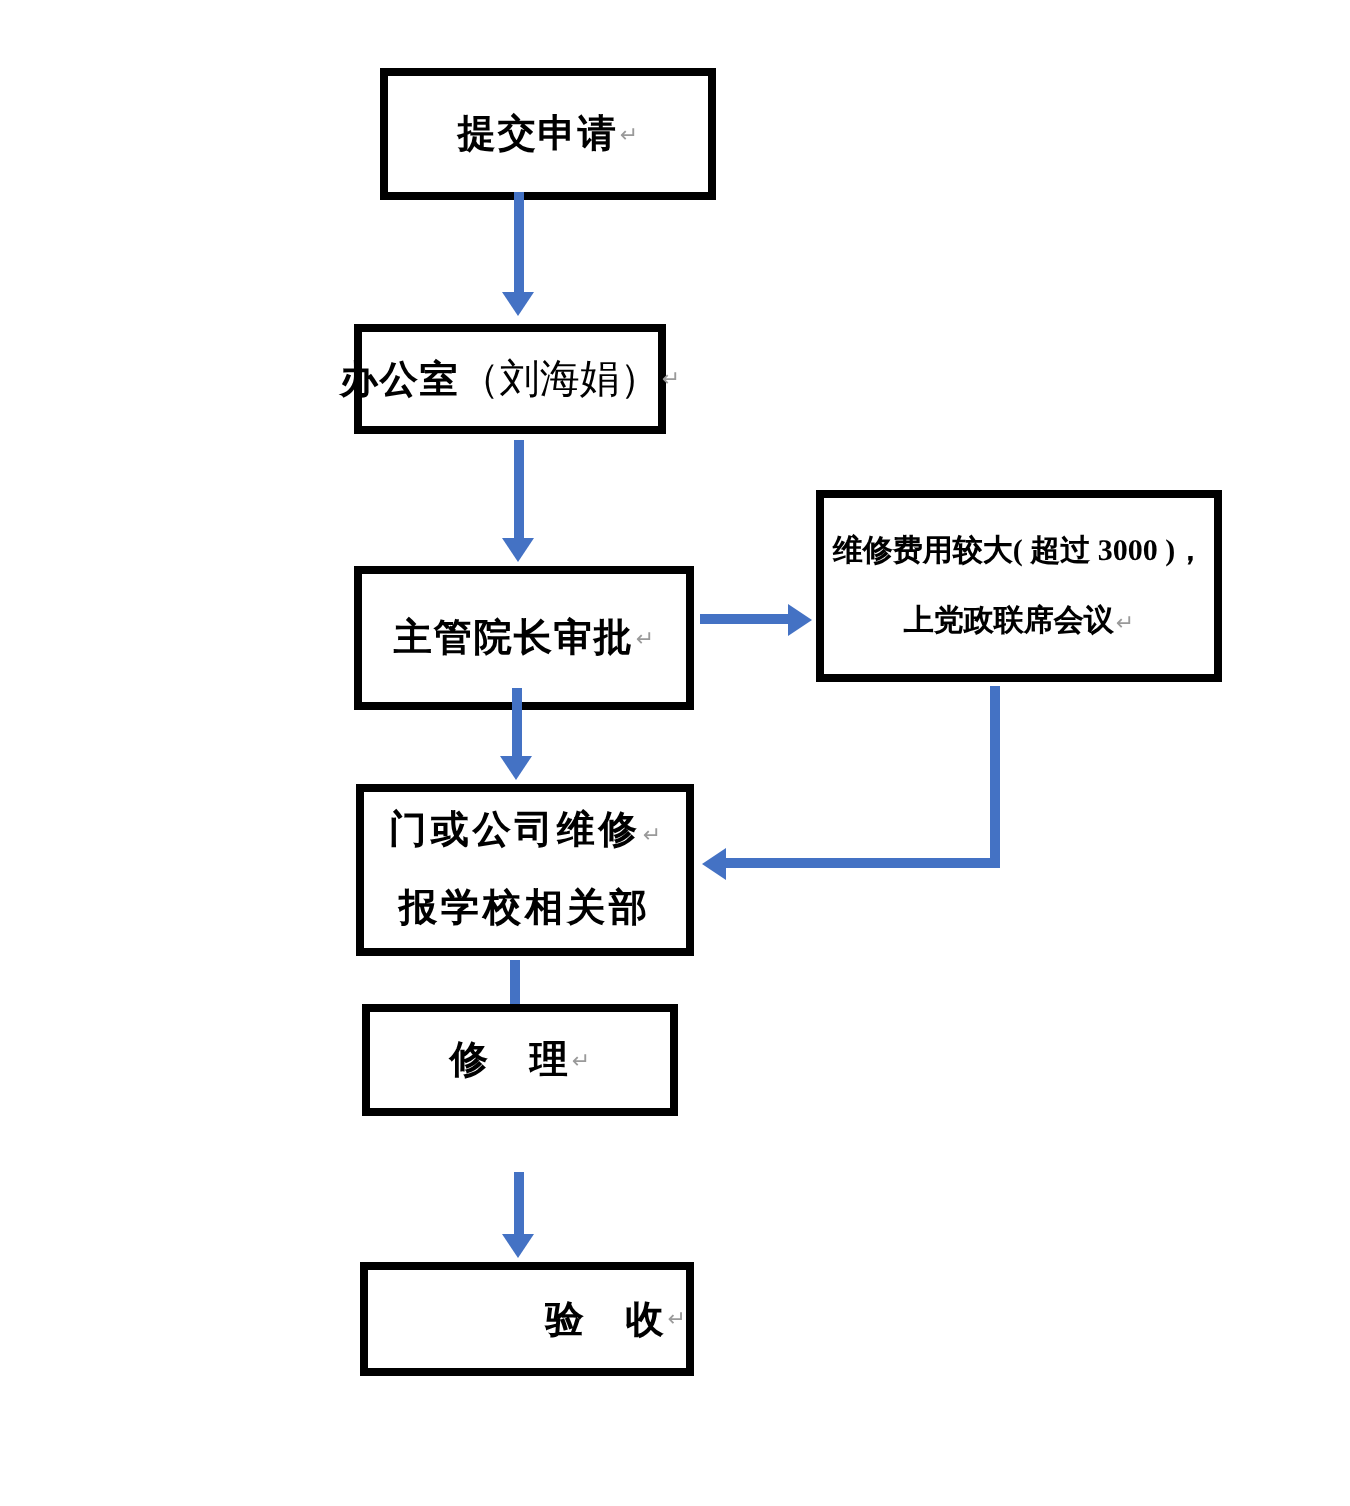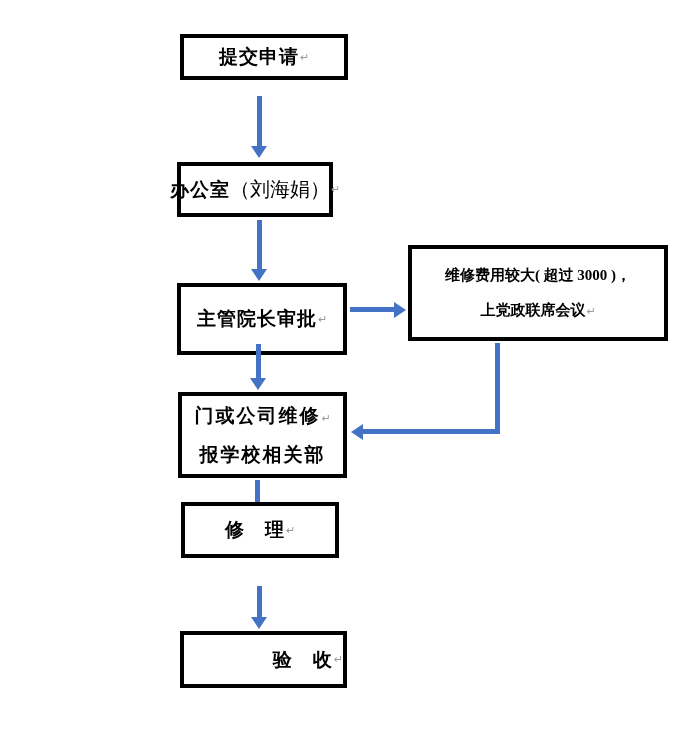--- a/index.html
+++ b/index.html
@@ -87,24 +87,24 @@
   }
   .head-left {
     position: absolute;
     width: 0; height: 0;
     border-top: 8px solid transparent;
     border-bottom: 8px solid transparent;
     border-right: 12px solid var(--color-arrow, #4472C4);
   }
 
   
-  .n-submit  { left: 180px; top: 34px;  width: 168px; height: 46px; text-align: right; }
+  .n-submit  { left: 190px; top: 34px;  width: 168px; height: 66px; text-align: right; }
   .n-office  { left: 177px; top: 162px; width: 156px; height: 55px; }
   .n-dean    { left: 177px; top: 283px; width: 170px; height: 72px; }
-  .n-meeting { left: 408px; top: 245px; width: 260px; height: 96px; }
+  .n-meeting { left: 408px; top: 245px; width: 203px; height: 96px; }
   .n-report  { left: 178px; top: 392px; width: 169px; height: 86px; }
   .n-repair  { left: 181px; top: 502px; width: 158px; height: 56px; }
   .n-accept  { left: 180px; top: 631px; width: 167px; height: 57px; justify-content: flex-end; }
 </style>
 </head>
 <body>
 
 <div class="canvas">
 
   <div class="node n-submit">

